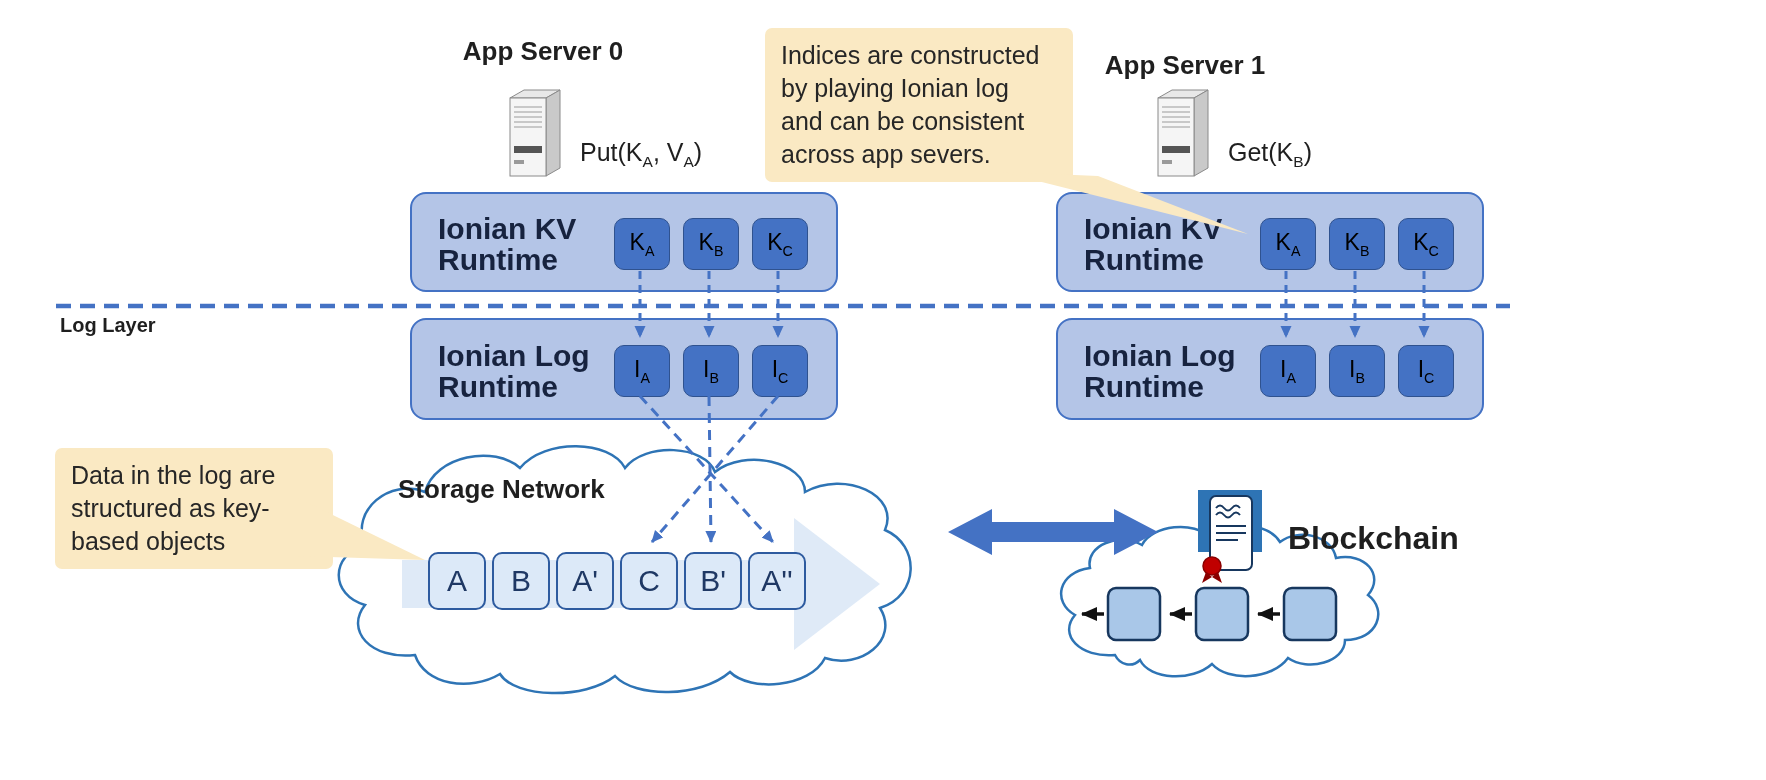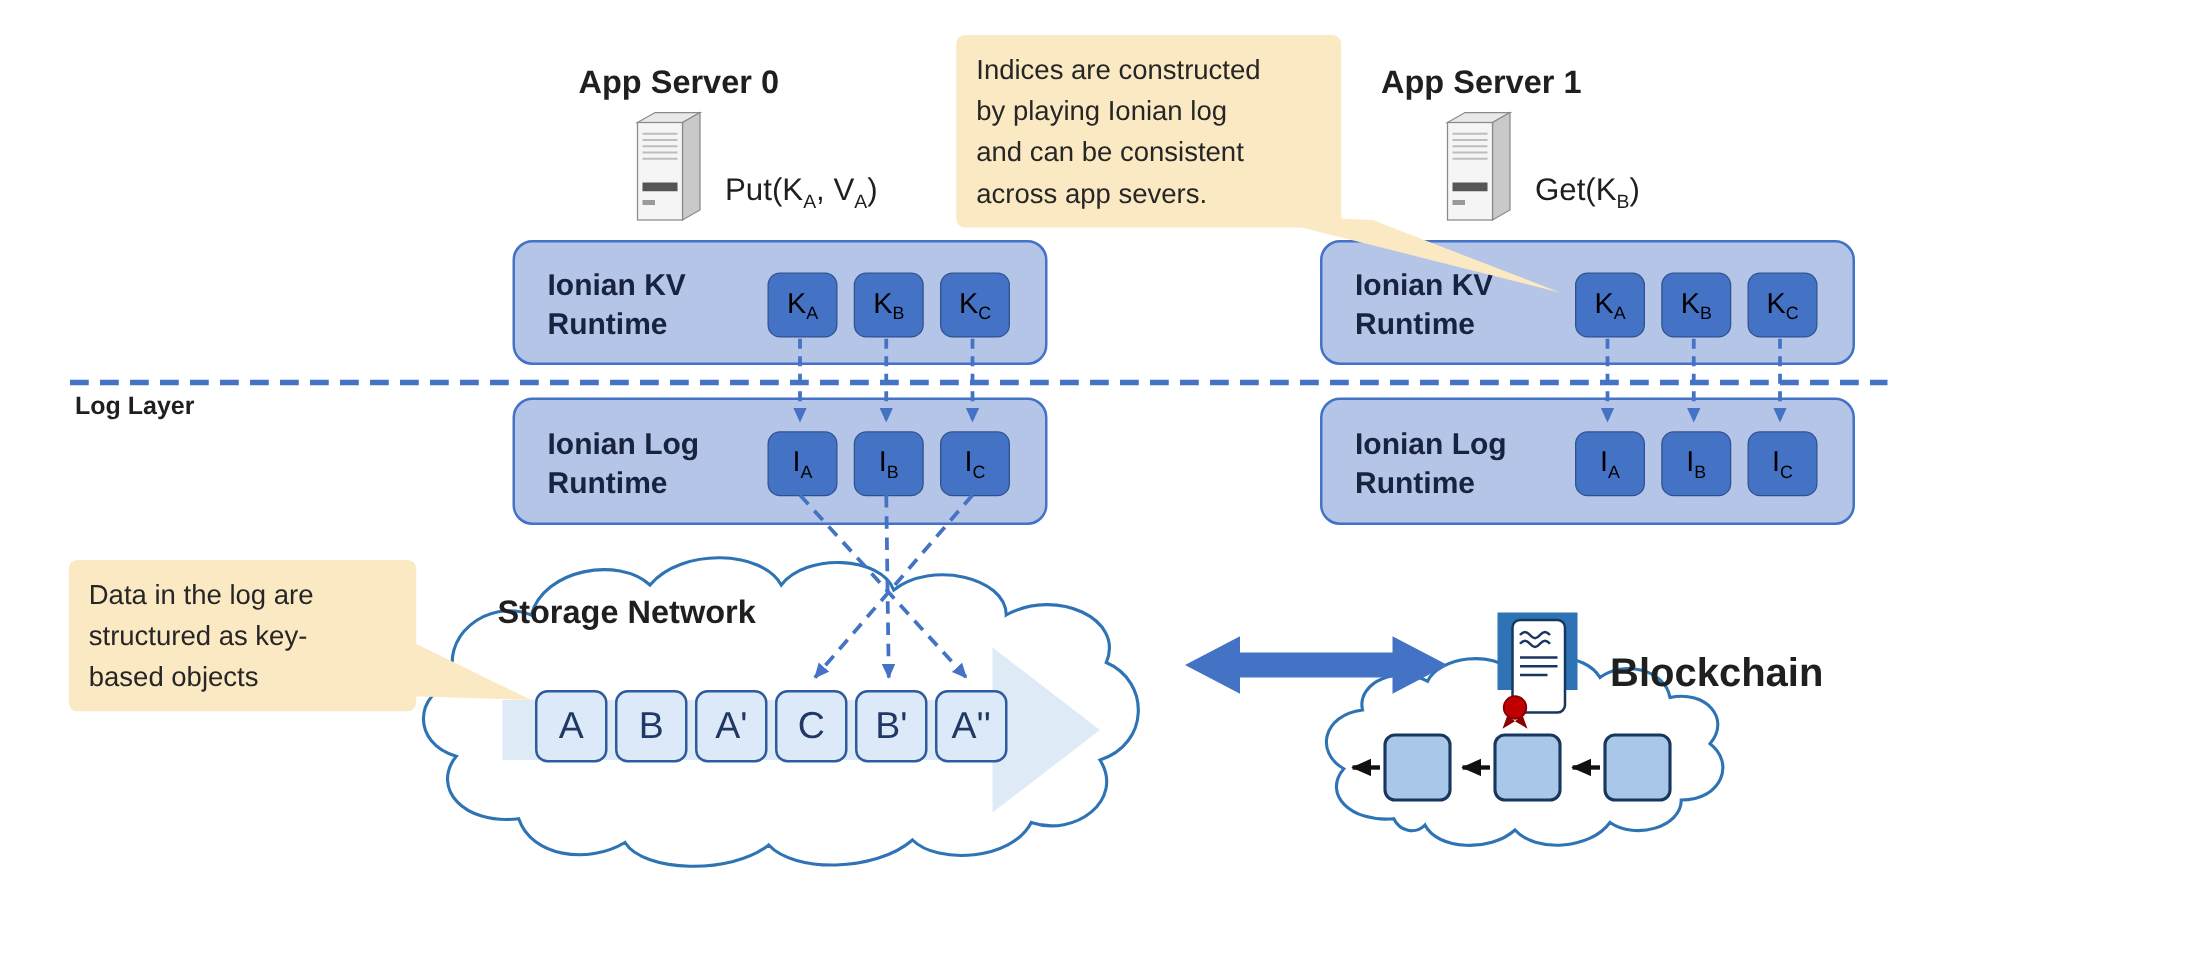--- a/index.html
+++ b/index.html
@@ -11,29 +11,29 @@
   .bg{z-index:0;}
   .fg{z-index:3;}
 
   .bold-label{position:absolute;font-weight:bold;color:#1f1f1f;z-index:2;}
   .server-label{font-size:26px;width:200px;text-align:center;}
   .op-label{position:absolute;font-size:25px;color:#1f1f1f;z-index:2;}
   sub{font-size:0.62em;}
 
   .callout{
     position:absolute;background:#FAE9C3;border-radius:7px;padding:11px 16px;
-    font-size:22px;line-height:33px;color:#262626;z-index:2;
+    font-size:25px;line-height:33px;color:#262626;z-index:2;
   }
 
   .panel{
     position:absolute;width:428px;background:#B4C5E7;border:2px solid #4472C4;
     border-radius:16px;z-index:1;box-sizing:border-box;
   }
   .panel-title{
-    position:absolute;left:26px;font-weight:bold;font-size:24px;line-height:31px;color:#17233F;
+    position:absolute;left:26px;font-weight:bold;font-size:30px;line-height:31px;color:#17233F;
   }
   .chip{
     position:absolute;width:56px;height:52px;background:#4472C4;border:1.5px solid #2F528F;
     border-radius:10px;color:#000000;display:flex;align-items:center;justify-content:center;
     font-size:23px;box-sizing:border-box;
   }
 
   .log-item{
     position:absolute;top:552px;width:58px;height:58px;background:#DCE9F8;
     border:2.5px solid #2E5B9F;border-radius:10px;color:#1F3864;font-size:30px;
@@ -72,21 +72,21 @@
       <rect x="1196" y="588" width="52" height="52" rx="8"></rect>
       <rect x="1284" y="588" width="52" height="52" rx="8"></rect>
     </g>
     <g stroke="#111111" stroke-width="3.5">
       <line x1="1104" y1="614" x2="1082" y2="614" marker-end="url(#mblack)"></line>
       <line x1="1192" y1="614" x2="1170" y2="614" marker-end="url(#mblack)"></line>
       <line x1="1280" y1="614" x2="1258" y2="614" marker-end="url(#mblack)"></line>
     </g>
   </svg>
 
-  <div class="bold-label server-label" style="left:443px;top:50px;">App Server 0</div>
+  <div class="bold-label server-label" style="left:443px;top:36px;">App Server 0</div>
   <div class="bold-label server-label" style="left:1085px;top:50px;">App Server 1</div>
 
   <svg class="icon-abs" style="left:502px;top:88px;" width="66" height="92" viewBox="0 0 66 92">
     <polygon points="8,10 22,2 58,2 44,10" fill="#e8e8e8" stroke="#8a8a8a" stroke-width="1"></polygon>
     <polygon points="44,10 58,2 58,80 44,88" fill="#c9c9c9" stroke="#8a8a8a" stroke-width="1"></polygon>
     <rect x="8" y="10" width="36" height="78" fill="#f5f5f5" stroke="#8a8a8a" stroke-width="1"></rect>
     <g stroke="#bdbdbd" stroke-width="1.6">
       <line x1="12" y1="19" x2="40" y2="19"></line>
       <line x1="12" y1="24" x2="40" y2="24"></line>
       <line x1="12" y1="29" x2="40" y2="29"></line>

